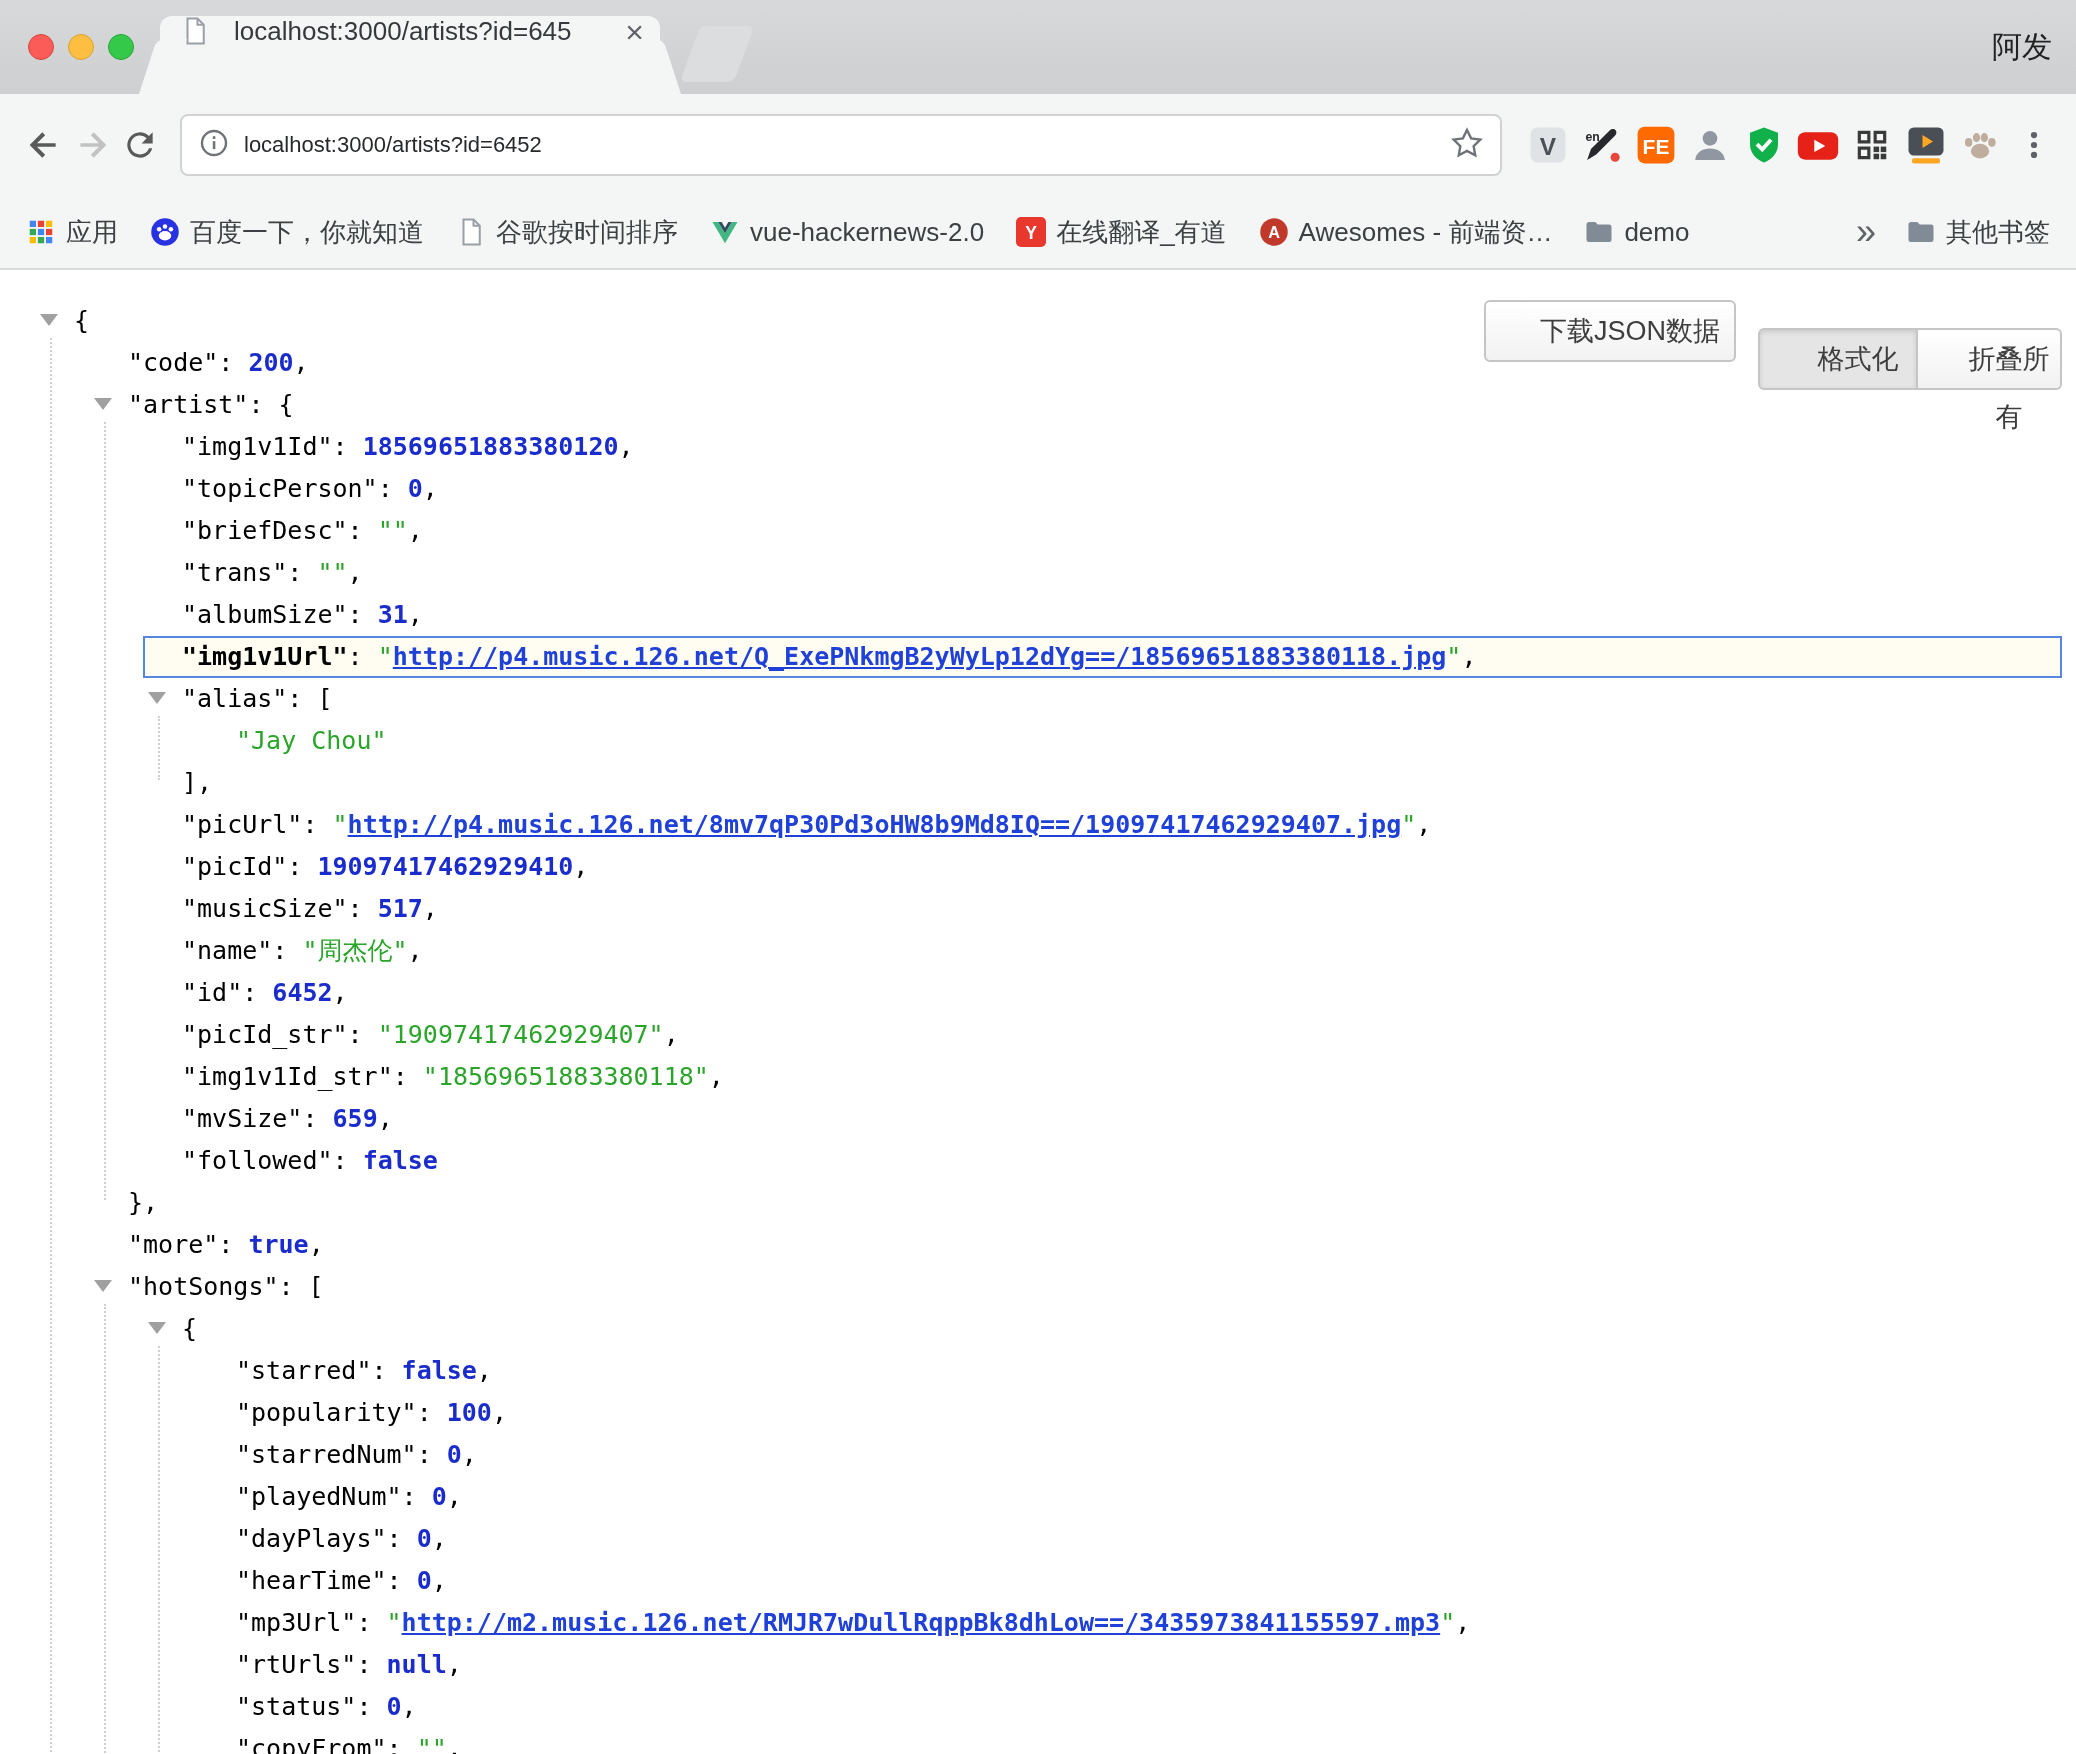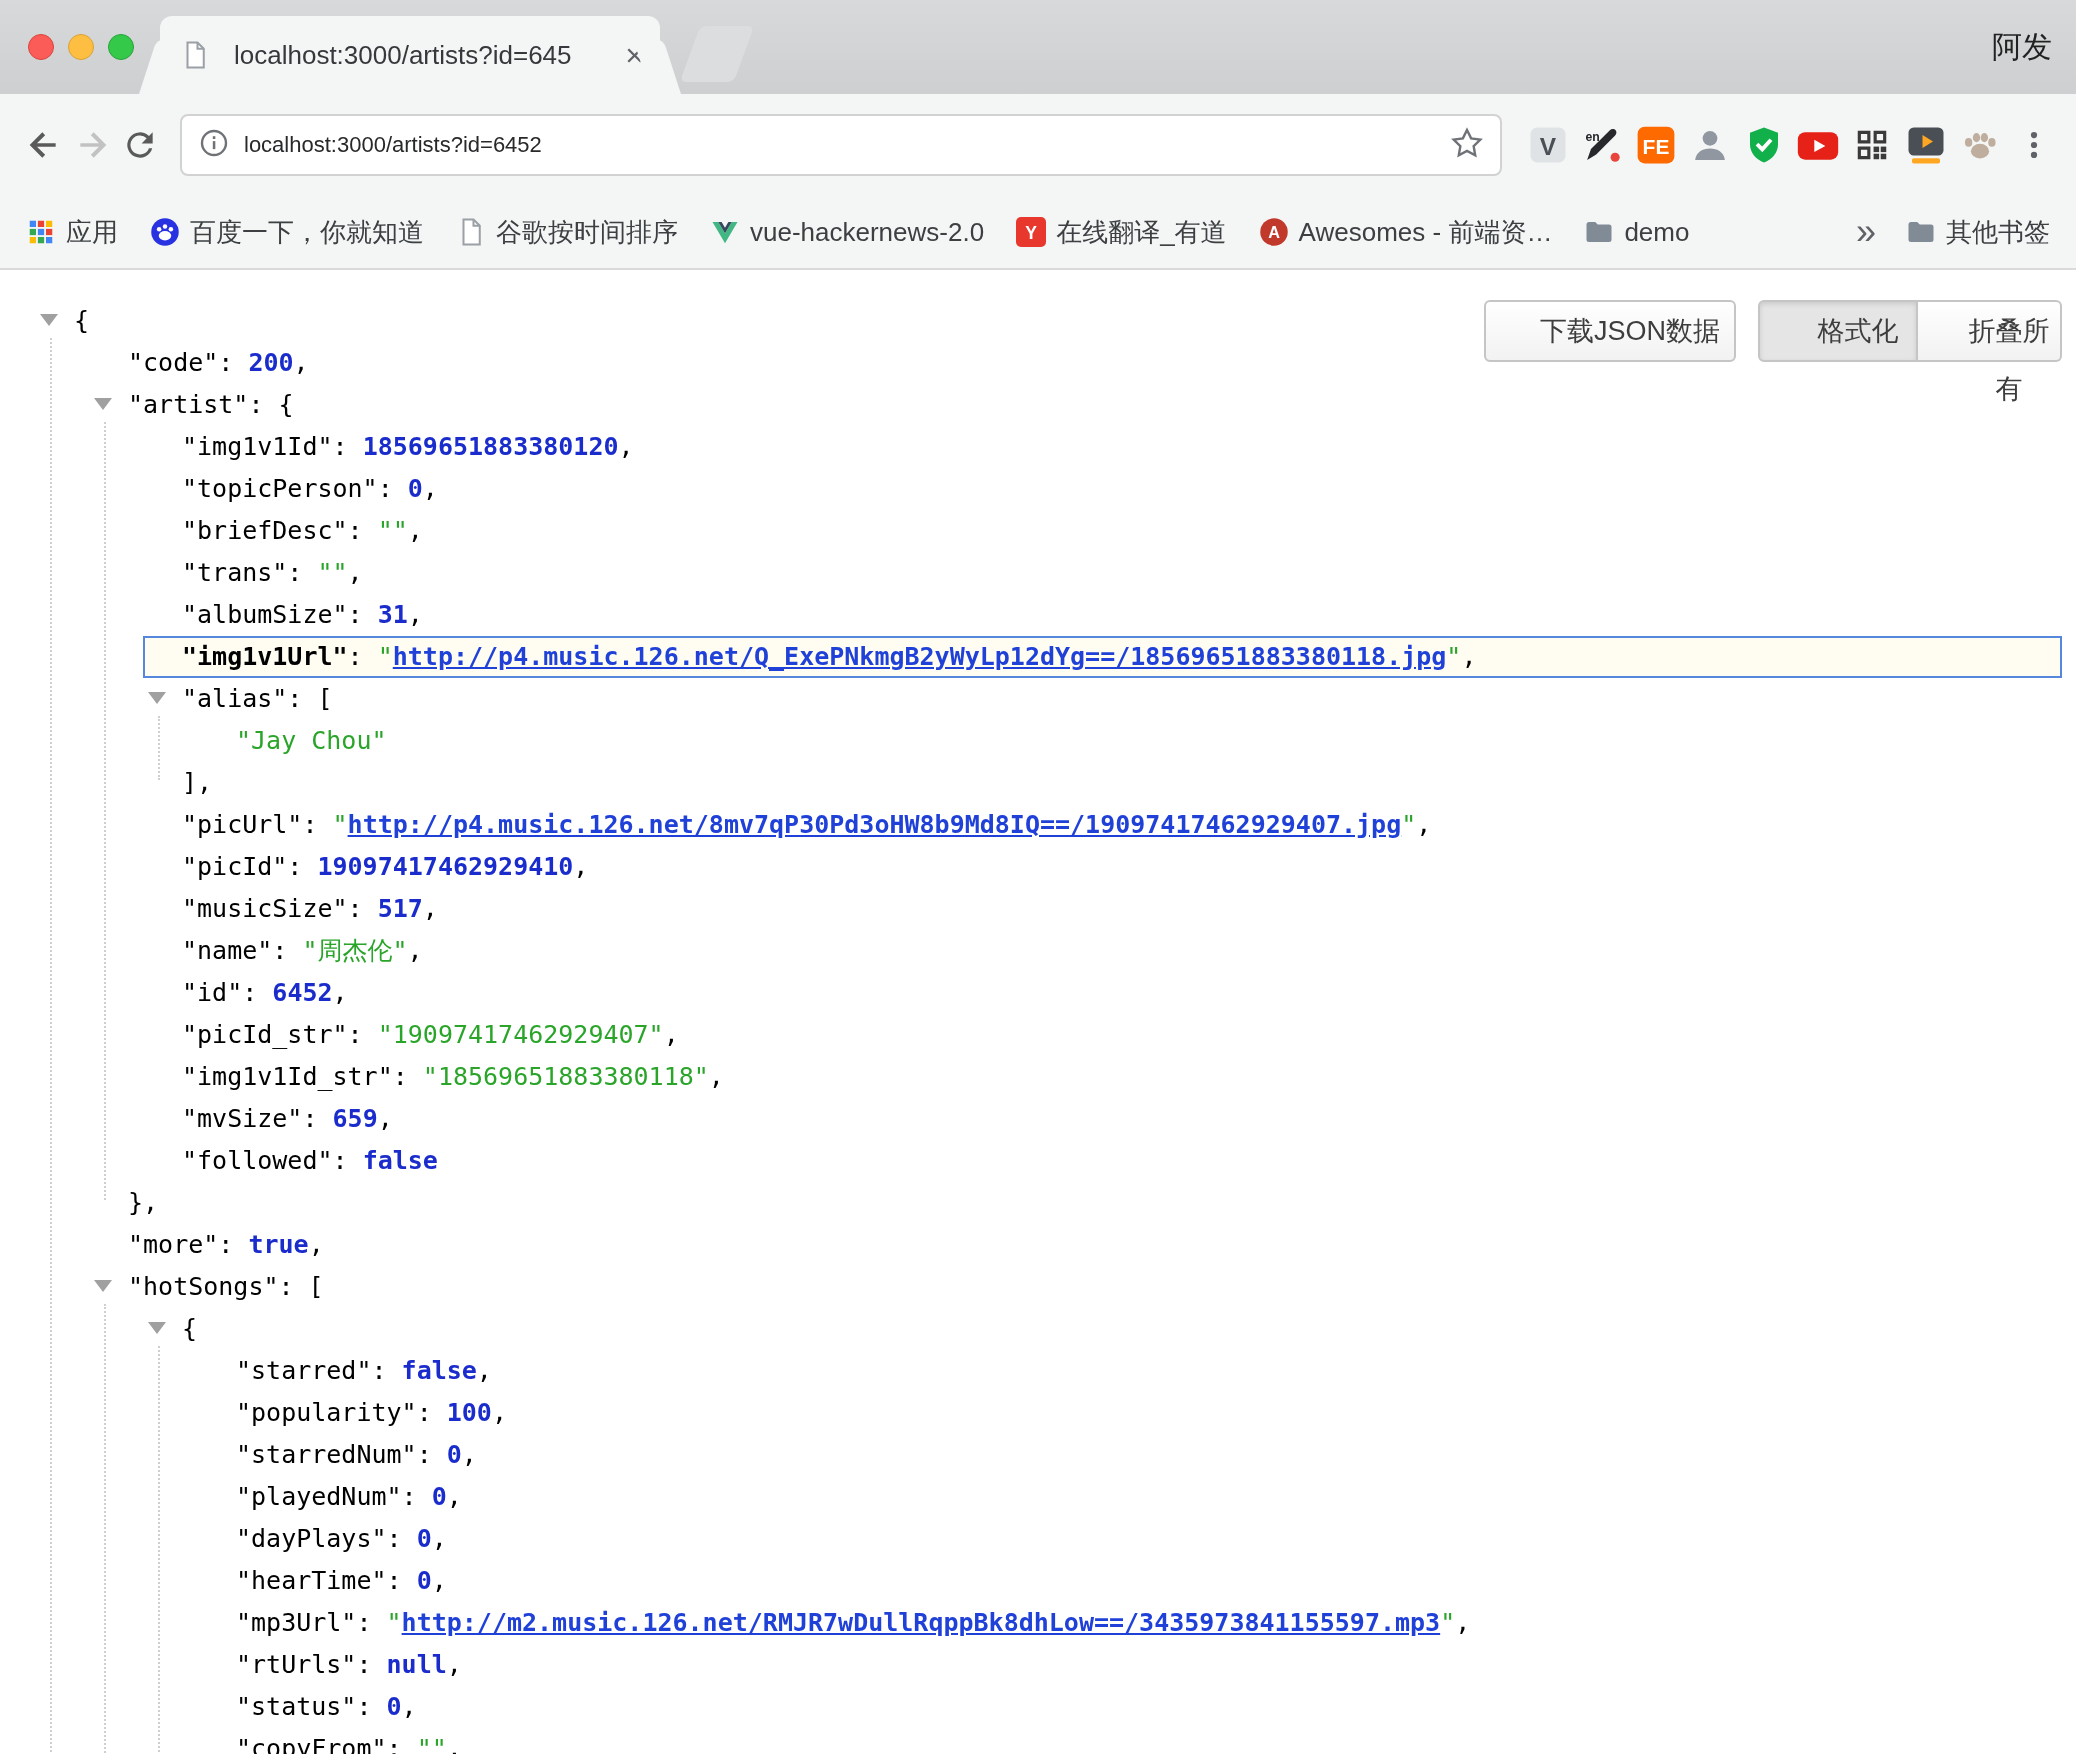--- a/index.html
+++ b/index.html
@@ -9,21 +9,21 @@
     position:relative;
   }
   
   .tabstrip{position:relative;height:94px;background:linear-gradient(#d8d9da,#cdcfd0);}
   .traffic{position:absolute;left:28px;top:34px;display:flex;gap:14px;}
   .light{width:26px;height:26px;border-radius:50%;box-sizing:border-box;}
   .light.red{background:var(--traffic-red);border:1px solid #d9453e;}
   .light.yellow{background:var(--traffic-yellow);border:1px solid #d9a334;}
   .light.green{background:var(--traffic-green);border:1px solid #27a339;}
   .tab{position:absolute;left:160px;top:16px;width:500px;height:78px;background:#f4f5f5;
-       border-radius:12px 12px 0 0;display:flex;align-items:center;
+       border-radius:12px 12px 0 0;display:flex;align-items:flex-start;
        padding:0 16px 0 20px;box-sizing:border-box;}
   .tab::before,.tab::after{content:'';position:absolute;bottom:0;width:30px;height:70%;background:#f4f5f5;}
   .tab::before{left:-12px;transform:skewX(-18deg);border-radius:8px 0 0 0;}
   .tab::after{right:-12px;transform:skewX(18deg);border-radius:0 8px 0 0;}
   .tab-title{flex:1;margin-left:14px;font-size:26px;color:#36393c;white-space:nowrap;overflow:hidden;}
   .tab-close{font-size:32px;color:#5f6368;margin-left:10px;line-height:32px;}
   .newtab{position:absolute;left:690px;top:26px;width:54px;height:56px;background:#dcddde;
           transform:skewX(-20deg);border-radius:6px;}
   .profile{position:absolute;right:24px;top:0;height:94px;line-height:94px;font-size:30px;color:#222;}
   
@@ -46,21 +46,21 @@
   .bm-spacer{flex:1;}
   .overflow-chevron{font-size:36px;color:#5f6368;margin-right:30px;}
   .other-bm{display:flex;align-items:center;font-size:26px;color:#3c4043;white-space:nowrap;}
   
   .content{position:relative;height:1484px;background:#fff;overflow:hidden;}
   .controls{position:absolute;top:30px;right:14px;display:flex;z-index:5;}
   .btn{height:62px;line-height:58px;font-size:27px;color:#3d3d3d;text-align:center;
        background:linear-gradient(#ffffff,#f2f2f2);border:2px solid #c5c5c5;border-radius:6px;
        box-sizing:border-box;cursor:pointer;padding-left:40px;}
   .btn-download{width:252px;margin-right:22px;}
-  .btn-group{display:flex;}
+  .btn-group{display:flex;margin-top:28px;}
   .btn-format{width:160px;border-radius:6px 0 0 6px;background:#e5e5e5;box-shadow:inset 0 2px 5px rgba(0,0,0,0.12);}
   .btn-collapse{width:144px;border-radius:0 6px 6px 0;border-left:none;}
   
   #json-root{position:relative;padding-top:30px;
              font-family:"DejaVu Sans Mono","Liberation Mono",monospace;font-size:25px;}
   .json-line{height:42px;line-height:42px;white-space:pre;position:relative;z-index:1;}
   .arrow-slot{display:inline-block;width:34px;}
   .tri{display:inline-block;width:0;height:0;border-left:9px solid transparent;border-right:9px solid transparent;
        border-top:12px solid #a0a0a0;vertical-align:middle;margin-bottom:5px;cursor:pointer;}
   .tk-key{color:#000;}

